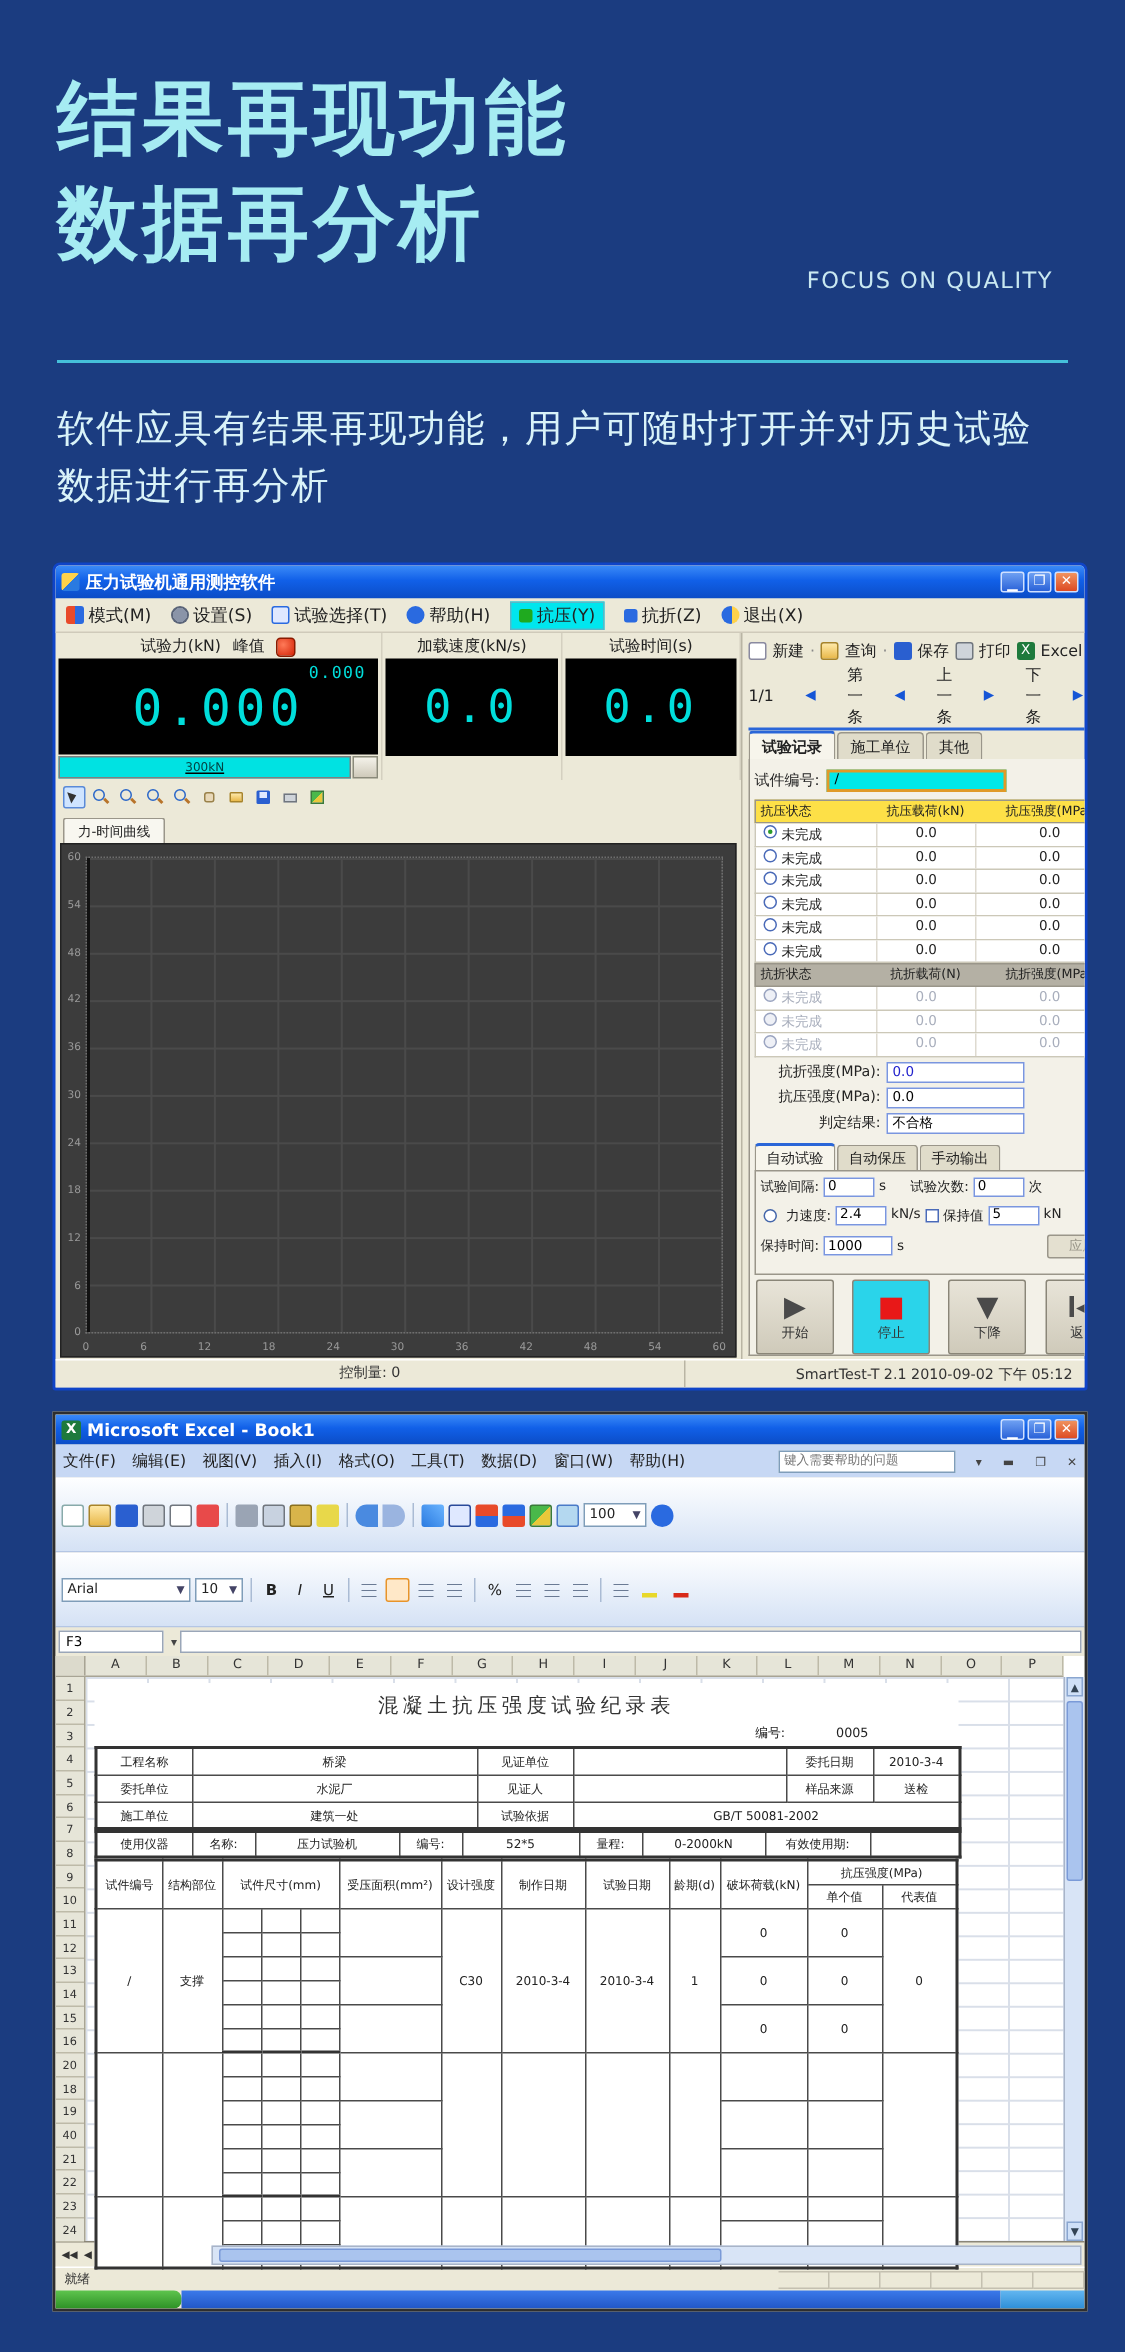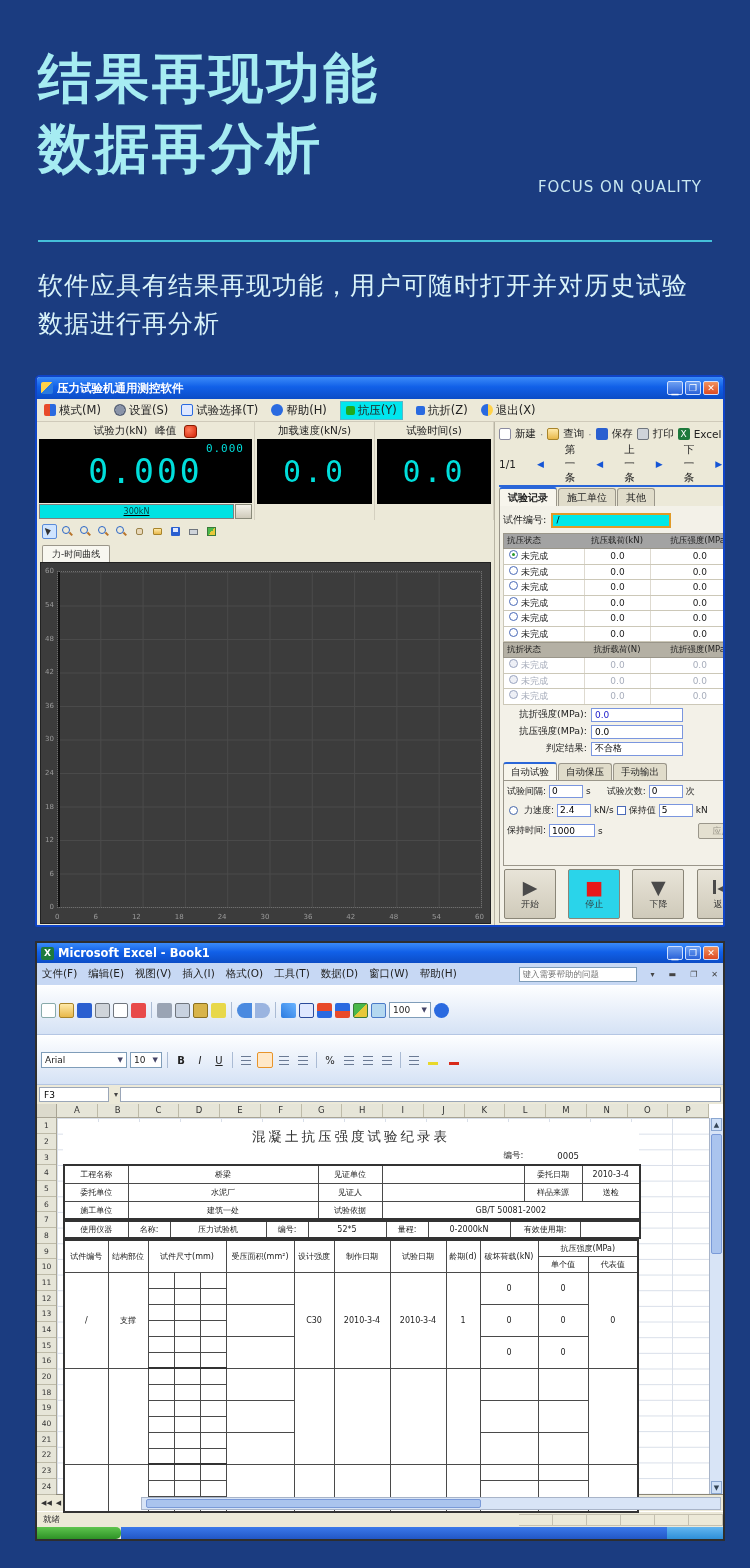--- a/index.html
+++ b/index.html
@@ -93,21 +93,21 @@
   .rnav { flex:0 0 18px; display:flex; align-items:center; gap:21px; font-size:10.5px; border-bottom:2px solid #2a66d8; }
   .rtabs { flex:0 0 19px; display:flex; align-items:flex-end; gap:1px; }
   .rtab { padding:2px 8px 1px; border:1px solid #9a968a; border-bottom:none; border-radius:3px 3px 0 0;
     background:#e0dcca; font-size:10px; }
   .rtab.active { background:#f7f5ec; border-top:2px solid #2a66d8; font-weight:bold; }
   .rbody { flex:1; border:1px solid #9a968a; border-top:none; background:#f3f1e8; padding:4px 3px 0; display:flex; flex-direction:column; min-height:0; }
   .specrow { flex:0 0 20px; display:flex; align-items:center; gap:5px; font-size:10px; }
   .specinput { width:120px; height:15px; background:#00e8e8; border:2px solid #e09a28; font-size:9px; padding:0 3px;
     font-family:"DejaVu Sans", sans-serif; }
   .ctable { margin-top:3px; }
-  .chead { display:flex; background:#a3a3a3; border:1px solid #9a968a; font-size:8.5px; height:16px; align-items:center; }
+  .chead { display:flex; background:#fde047; border:1px solid #9a968a; font-size:8.5px; height:16px; align-items:center; }
   .chead.dark { background:#b4b0a4; }
   .cc1 { width:80px; padding-left:3px; } .cc2 { width:66px; text-align:center; } .cc3 { flex:1; text-align:center; }
   .crow { display:flex; border:1px solid #ccc8b8; border-top:none; background:#fff; height:15.5px; align-items:center; font-size:9px; }
   .crow .cc2, .crow .cc3 { border-left:1px solid #dedad0; align-self:stretch; line-height:15px; }
   .radio { width:9px; height:9px; border:1px solid #4a6ab8; border-radius:50%; display:inline-block; margin:0 3px 0 2px; background:#fff; position:relative; }
   .crows .crow:first-of-type .radio:after { content:""; position:absolute; inset:2px; border-radius:50%; background:#2a9a2a; }
   .crows-dis .crow { color:#a8aebc; }
   .crows-dis .radio { border-color:#9aa4c0; background:#eef0f6; }
   .fieldrow { display:flex; align-items:flex-start; margin-top:3px; font-size:9.5px; }
   .fieldrow .flab { width:88px; text-align:right; padding-right:4px; }
@@ -537,20 +537,24 @@
                 <span class="vbar"></span>
                 <span class="gl">◀</span>
               </span>
             <span>返回</span>
           </div>
         </div>
       </div>
     </div>
   </div>
 
+  <div class="statusbar">
+    <span class="s1">控制量: 0</span>
+    <span class="s2">SmartTest-T 2.1   2010-09-02 下午 05:12</span>
+  </div>
 </div>
 
 <div class="xpwin xlwin">
   <div class="xptitle" style="height:20px; flex:0 0 20px;">
     <span class="xlicon">X</span>
     <span class="ttxt">Microsoft Excel - Book1</span>
     <span class="winbtn mini">
         <span class="g">▁</span>
       </span>
     <span class="winbtn">

